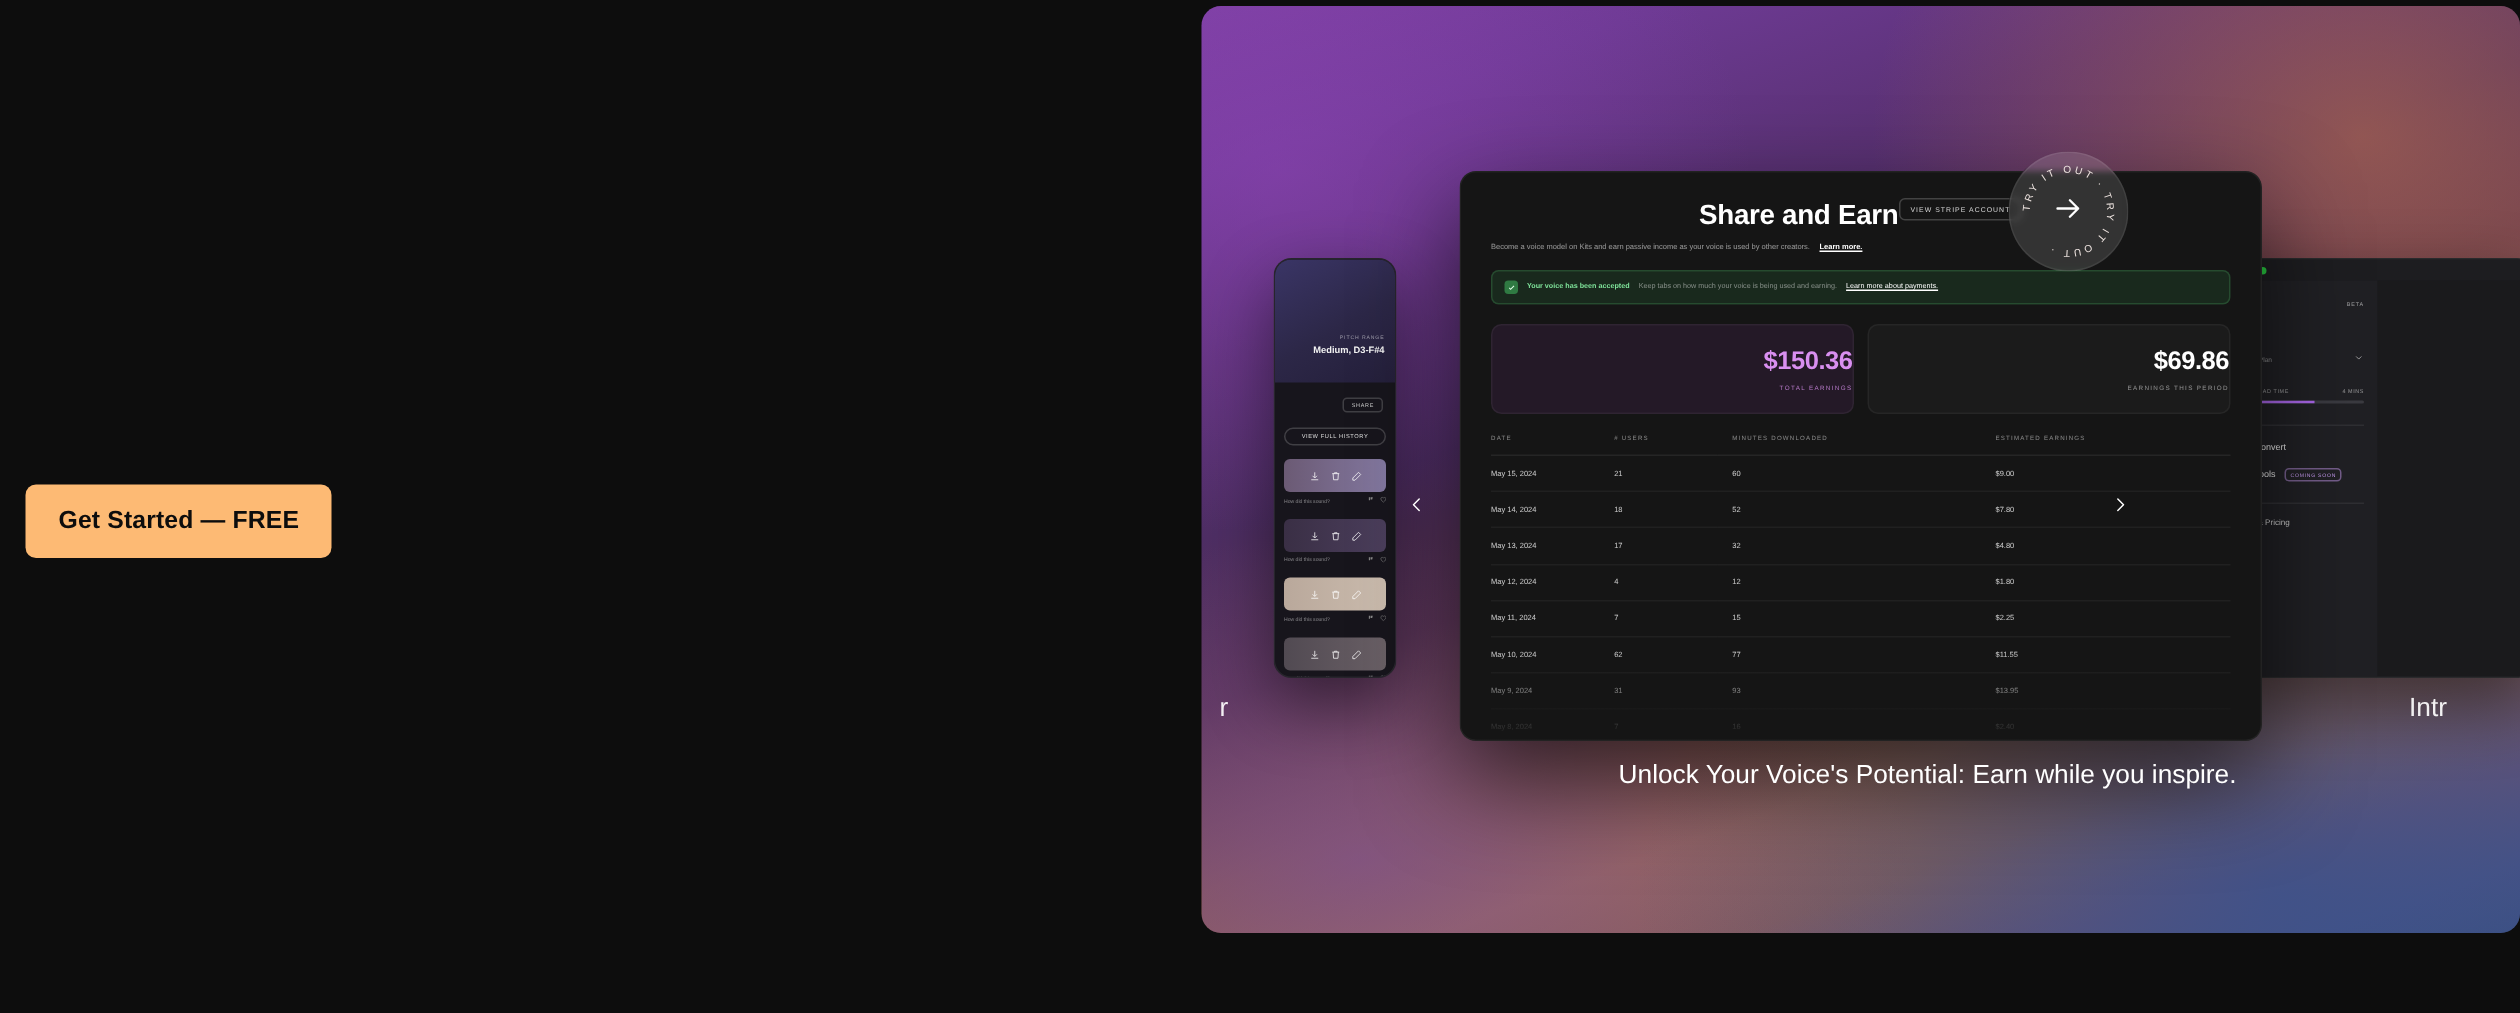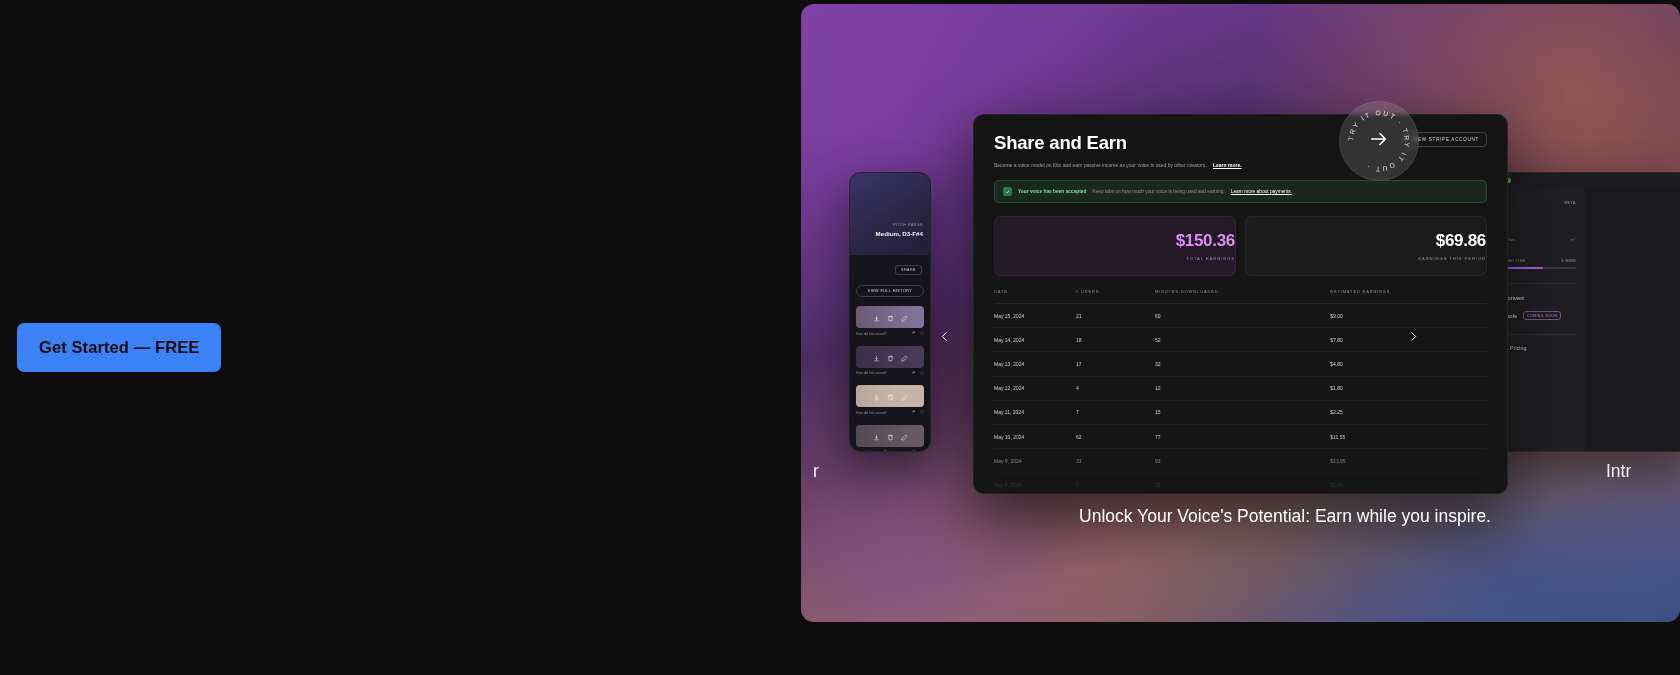--- a/index.html
+++ b/index.html
@@ -23,21 +23,21 @@
     color: #ffffff; font-size: 59px; line-height: 68px;
     font-weight: 700; letter-spacing: -0.5px; max-width: 700px;
     font-family: "Liberation Sans", sans-serif;
   }
   .subhead {
     color: #e9e9e9; font-size: 21.5px; line-height: 32px;
     margin-top: 26px; max-width: 420px; font-weight: 400;
   }
   .cta {
     margin-top: 26px; display: inline-block; width: fit-content;
-    background: #3b82f6; color: #0d0d0d;
+    background: #fdba74; color: #0d0d0d;
     font-size: 16.5px; font-weight: 700;
     padding: 15px 22px; border: none; border-radius: 7px;
     cursor: pointer; letter-spacing: 0.1px;
   }
 
   
   .panel {
     position: absolute; left: 801px; top: 4px;
     width: 879px; height: 618px; border-radius: 13px;
     overflow: hidden;
@@ -141,21 +141,21 @@
   .mac-main { flex: 1; background: #1a1a1c; }
 
   
   .dash {
     position: absolute; left: 172px; top: 110px; width: 535px; height: 380px;
     background: #151515; border-radius: 11px; z-index: 3;
     box-shadow: 0 26px 64px rgba(0,0,0,.62);
     border: 1px solid rgba(255,255,255,.06); overflow: hidden;
     padding: 17px 20px 0 20px;
   }
-  .dash-top { display: flex; justify-content: space-between; align-items: flex-start; }
+  .dash-top { display: flex; justify-content: center; align-items: flex-start; }
   .dash-title { font-size: 18.5px; font-weight: 700; color: #fff; letter-spacing: -0.2px; }
   .stripe-btn {
     font-size: 4.6px; letter-spacing: .7px; color: #d6d6d6; text-transform: uppercase;
     border: 1px solid rgba(255,255,255,.2); border-radius: 4px; padding: 4px 7px;
     white-space: nowrap;
   }
   .dash-sub { margin-top: 8px; font-size: 5px; color: rgba(255,255,255,.55); }
   .dash-sub b { color: #fff; text-decoration: underline; margin-left: 5px; }
   .accept {
     margin-top: 12px; background: rgba(34,83,46,.34);

